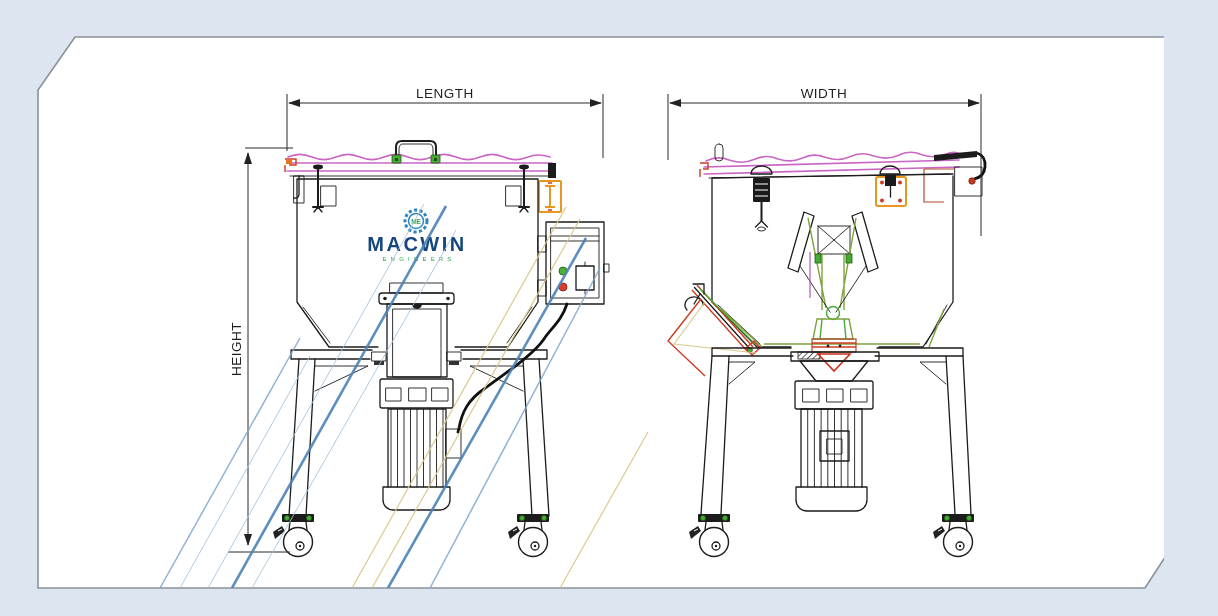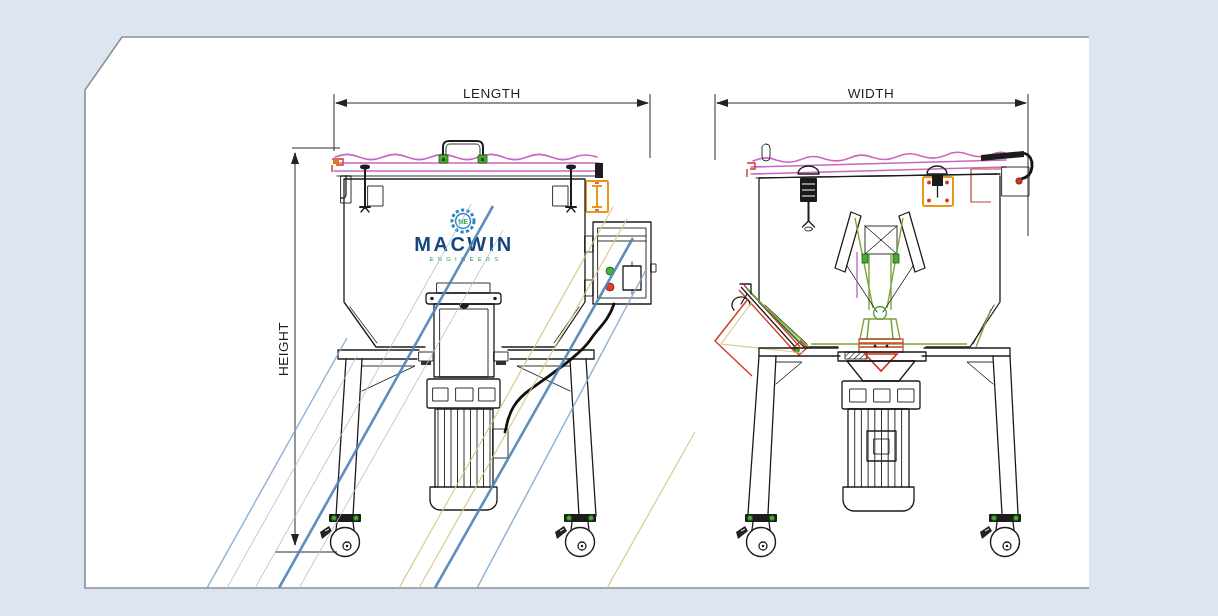--- a/index.html
+++ b/index.html
@@ -1,18 +1,18 @@
 <!DOCTYPE html>
 <html style="--canvas-bg: #dce5f0; --sheet-fill: #ffffff; --sheet-border: #8a9199; --ink: #1c1c1c; --dim: #2a2a2a; --lid-pink: #c966c4; --accent-green: #47ab33; --olive-green: #7fa33c; --accent-orange: #e8961e; --accent-red: #cf3b22; --brown-red: #b0482f; --stray-blue: #4d82b8; --stray-blue-light: #a9c3de; --stray-tan: #d9c78a; --logo-navy: #16477c; --logo-blue: #2e86c1; --logo-green: #2fa84f;"><head>
 <meta charset="utf-8">
 <title>Drawing</title>
 <style>
   html,body{margin:0;padding:0;}
   body{background:var(--canvas-bg,#dce5f0);font-family:"Liberation Sans",sans-serif;}
-  .stage{position:relative;width:1042px;height:616px;overflow:hidden;margin-left:47px;}
+  .stage{position:relative;width:1164px;height:616px;overflow:hidden;}
   svg{position:absolute;left:0;top:0;}
   .sheet{fill:var(--sheet-fill,#fff);stroke:var(--sheet-border,#8a9199);stroke-width:1.6;}
   .ink{stroke:var(--ink,#1c1c1c);fill:none;stroke-width:1.3;stroke-linecap:round;stroke-linejoin:round;}
   .thin{stroke-width:0.9;}
   .w2{stroke-width:2;}
   .fill-ink{fill:var(--ink,#1c1c1c);stroke:none;}
   .pink{stroke:var(--lid-pink,#c966c4);fill:none;stroke-width:1.6;stroke-linecap:round;}
   .green{stroke:var(--accent-green,#47ab33);fill:none;stroke-width:1.4;}
   .green-fill{fill:var(--accent-green,#47ab33);stroke:#1c5c10;stroke-width:0.8;}
   .olive{stroke:var(--olive-green,#7fa33c);fill:none;stroke-width:1.4;}

